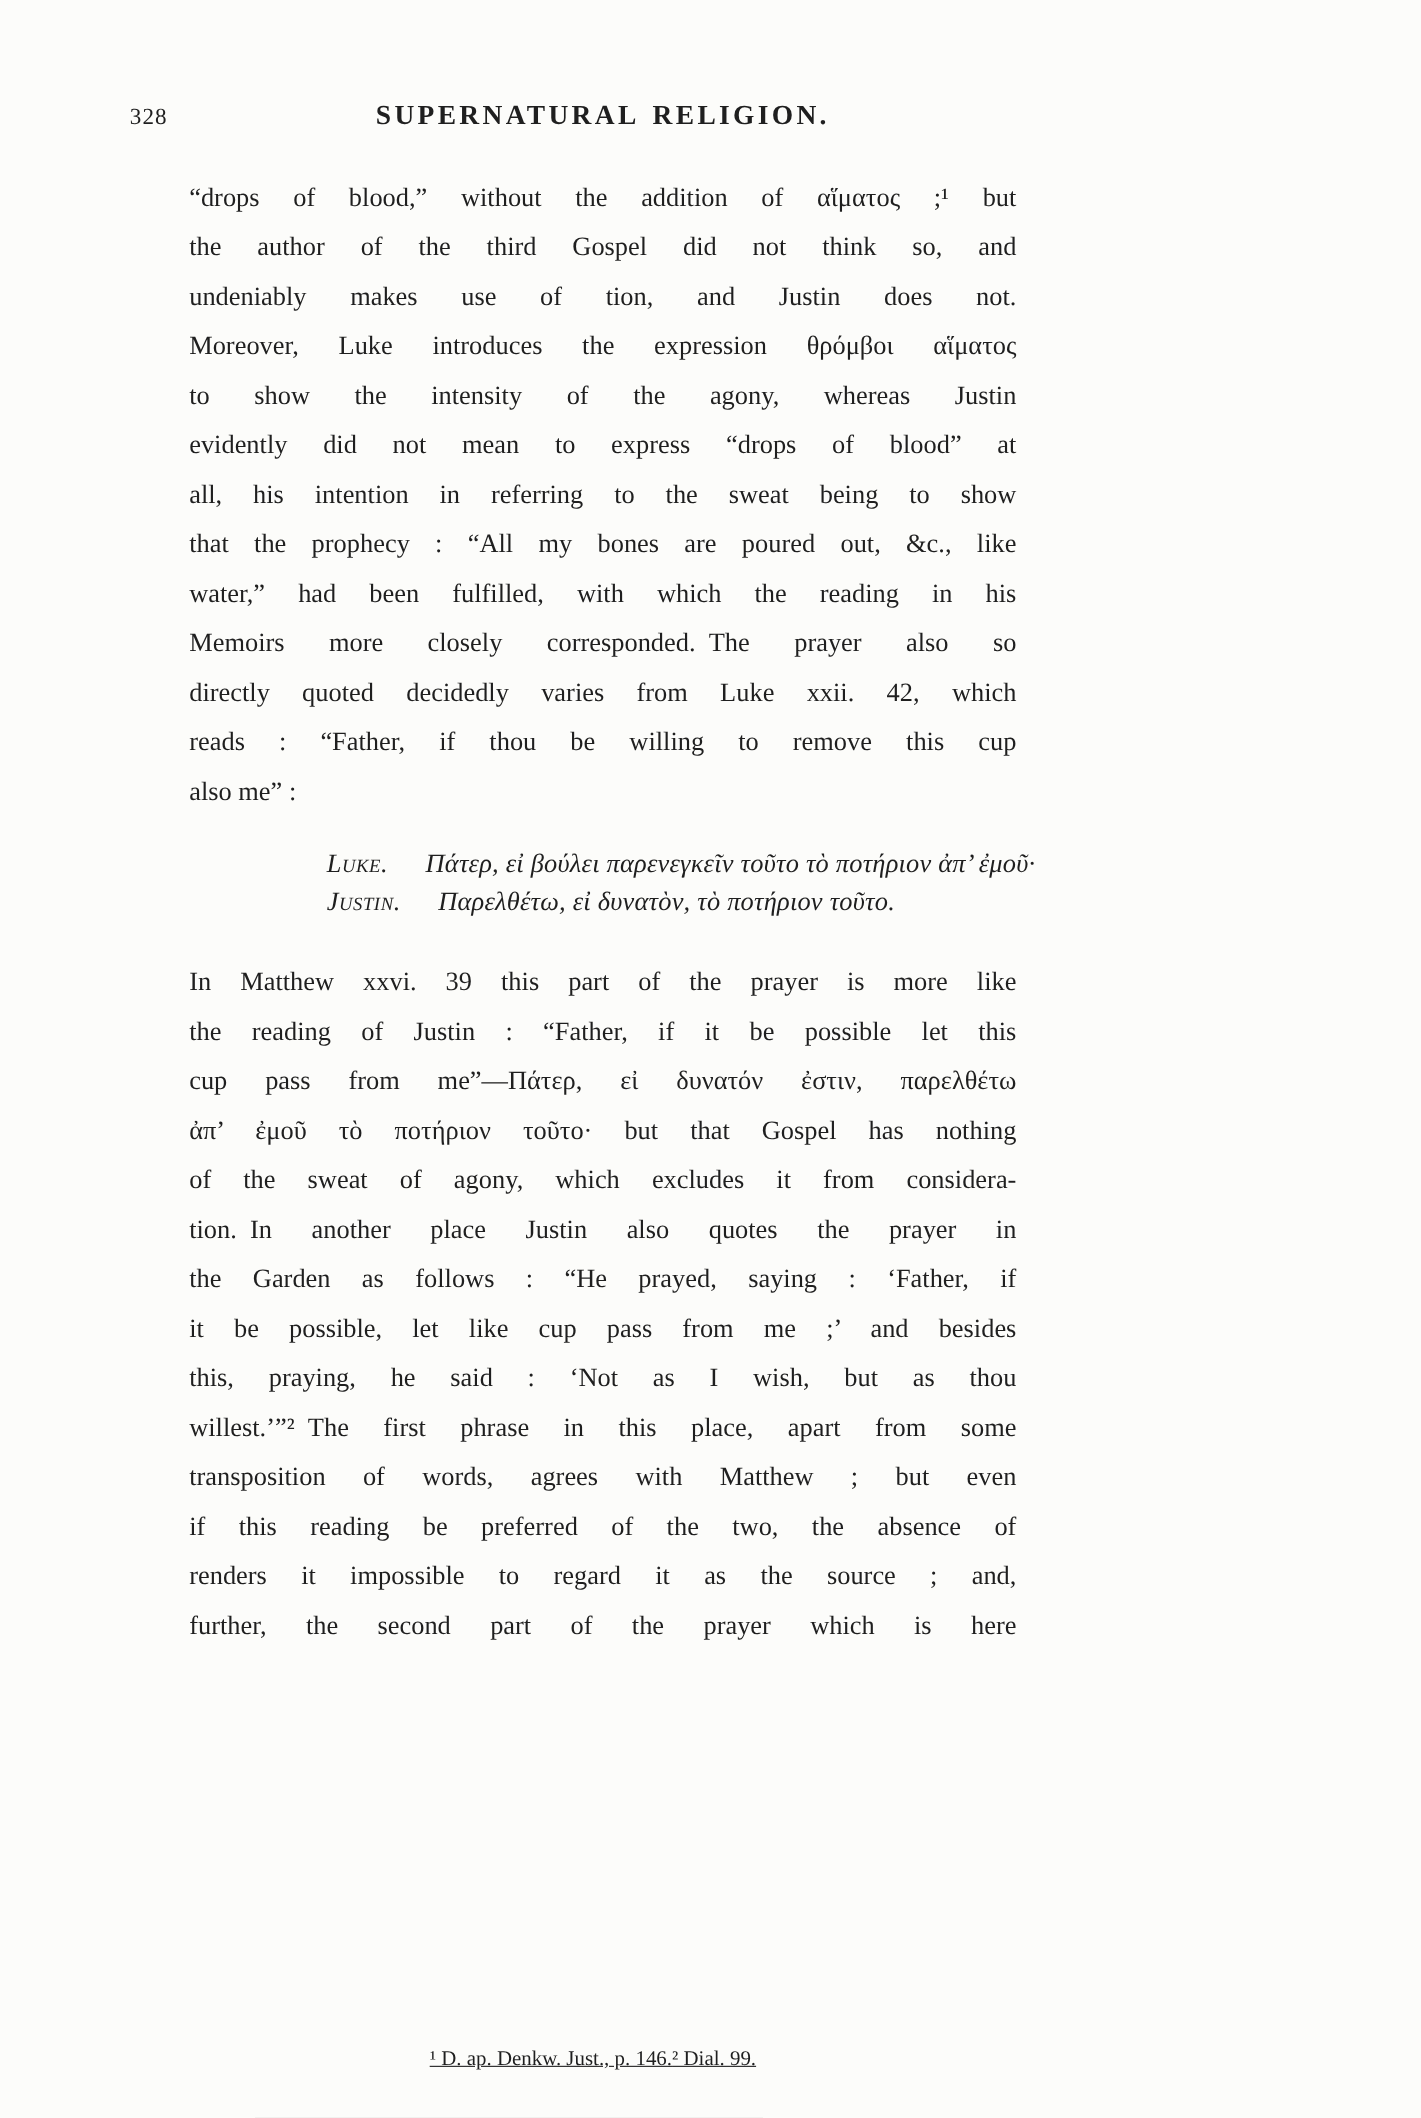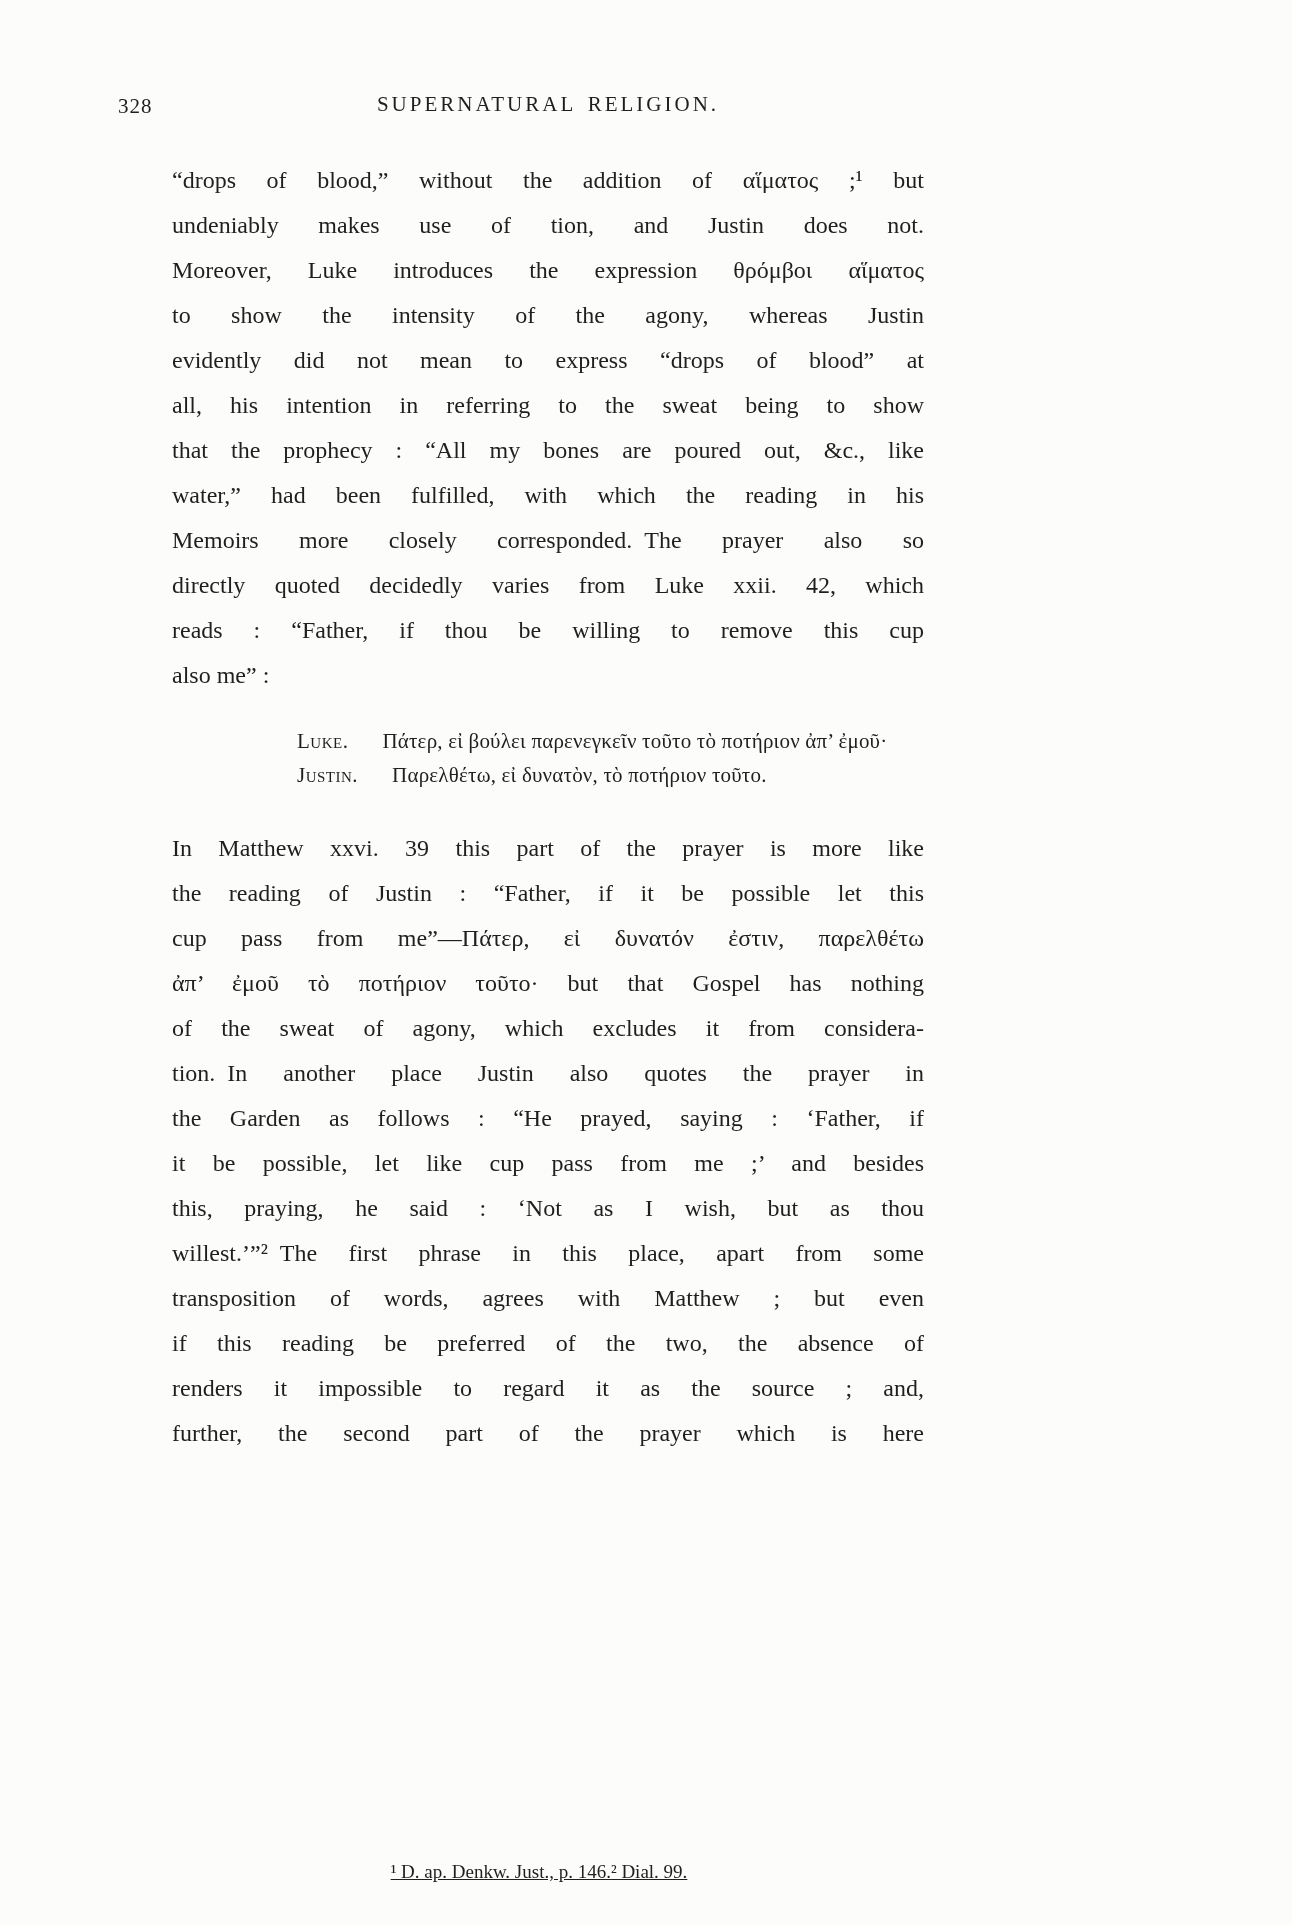--- a/index.html
+++ b/index.html
@@ -34,23 +34,24 @@
     text-align: center;
   }
   .page-num {
     position: absolute;
     left: -54px;
     top: 2px;
     font-size: 21px;
     letter-spacing: 1px;
   }
   .head-title {
-    font-size: 21px;
+    font-size: 25px;
     letter-spacing: 3px;
     word-spacing: 4px;
+    font-weight: bold;
   }
 
   
   .body-text {
     font-size: 24px;
   }
   .para-1 { margin-top: 36px; }
   .para-2 { margin-top: 34px; }
 
   .text-line {
@@ -63,21 +64,22 @@
   }
   .text-line.last {
     text-align-last: left;
     -moz-text-align-last: left;
   }
 
   
   .quote-block {
     margin-top: 26px;
     padding-left: 125px;
-    font-size: 21px;
+    font-size: 24px;
+    font-style: italic;
   }
   .quote-line {
     height: 34px;
     line-height: 34px;
     white-space: nowrap;
   }
   .quote-label {
     display: inline-block;
     font-variant: small-caps;
     letter-spacing: 0.5px;
@@ -106,20 +108,21 @@
 <div class="page">
   <div class="content">
 
     <div class="running-head">
       <span class="page-num">328</span>
       <span class="head-title">SUPERNATURAL RELIGION.</span>
     </div>
 
     <div class="body-text para-1">
         <div class="text-line">“drops of blood,” without the addition of αἵματος ;¹ but</div>
+        <div class="text-line">the author of the third Gospel did not think so, and</div>
         <div class="text-line">undeniably makes use of tion, and Justin does not.</div>
         <div class="text-line">Moreover, Luke introduces the expression θρόμβοι αἵματος</div>
         <div class="text-line">to show the intensity of the agony, whereas Justin</div>
         <div class="text-line">evidently did not mean to express “drops of blood” at</div>
         <div class="text-line">all, his intention in referring to the sweat being to show</div>
         <div class="text-line">that the prophecy : “All my bones are poured out, &amp;c., like</div>
         <div class="text-line">water,” had been fulfilled, with which the reading in his</div>
         <div class="text-line">Memoirs more closely corresponded. The prayer also so</div>
         <div class="text-line">directly quoted decidedly varies from Luke xxii. 42, which</div>
         <div class="text-line">reads : “Father, if thou be willing to remove this cup</div>

